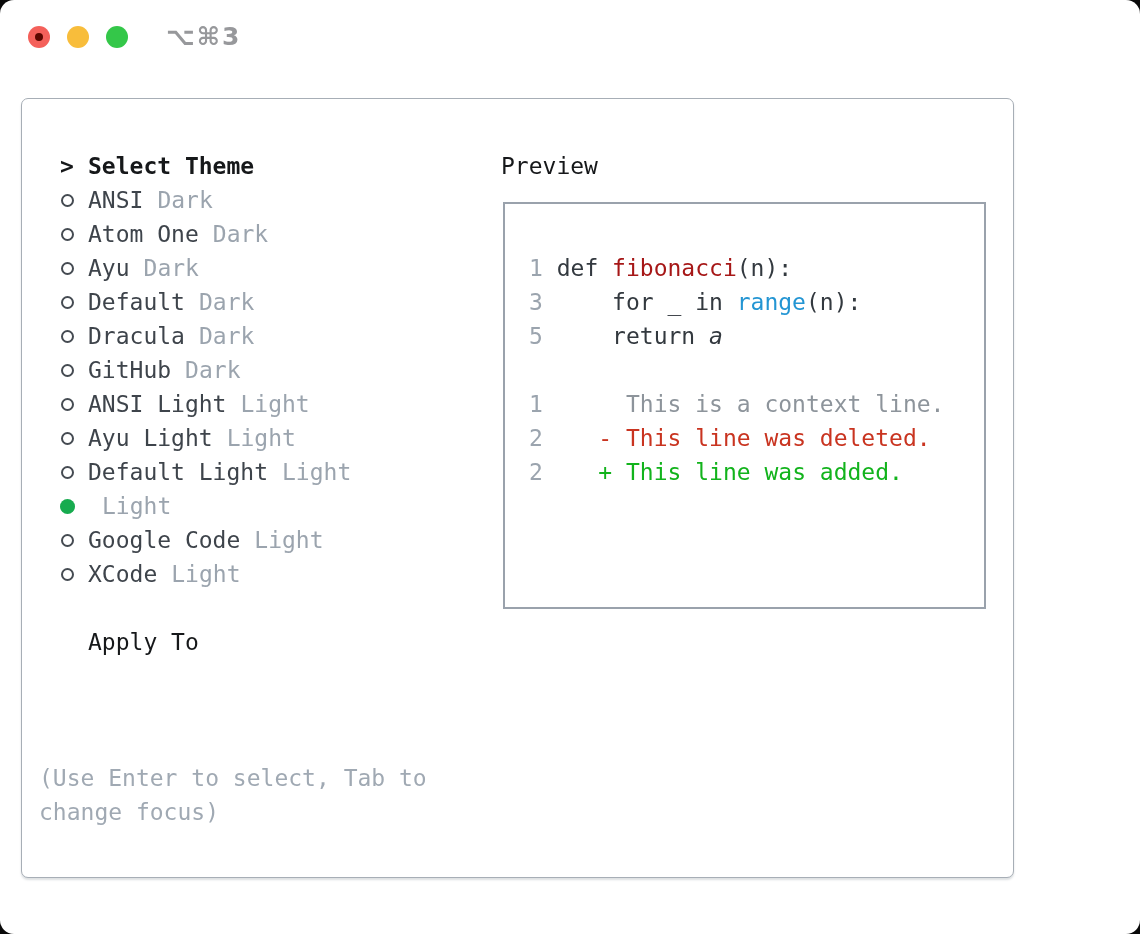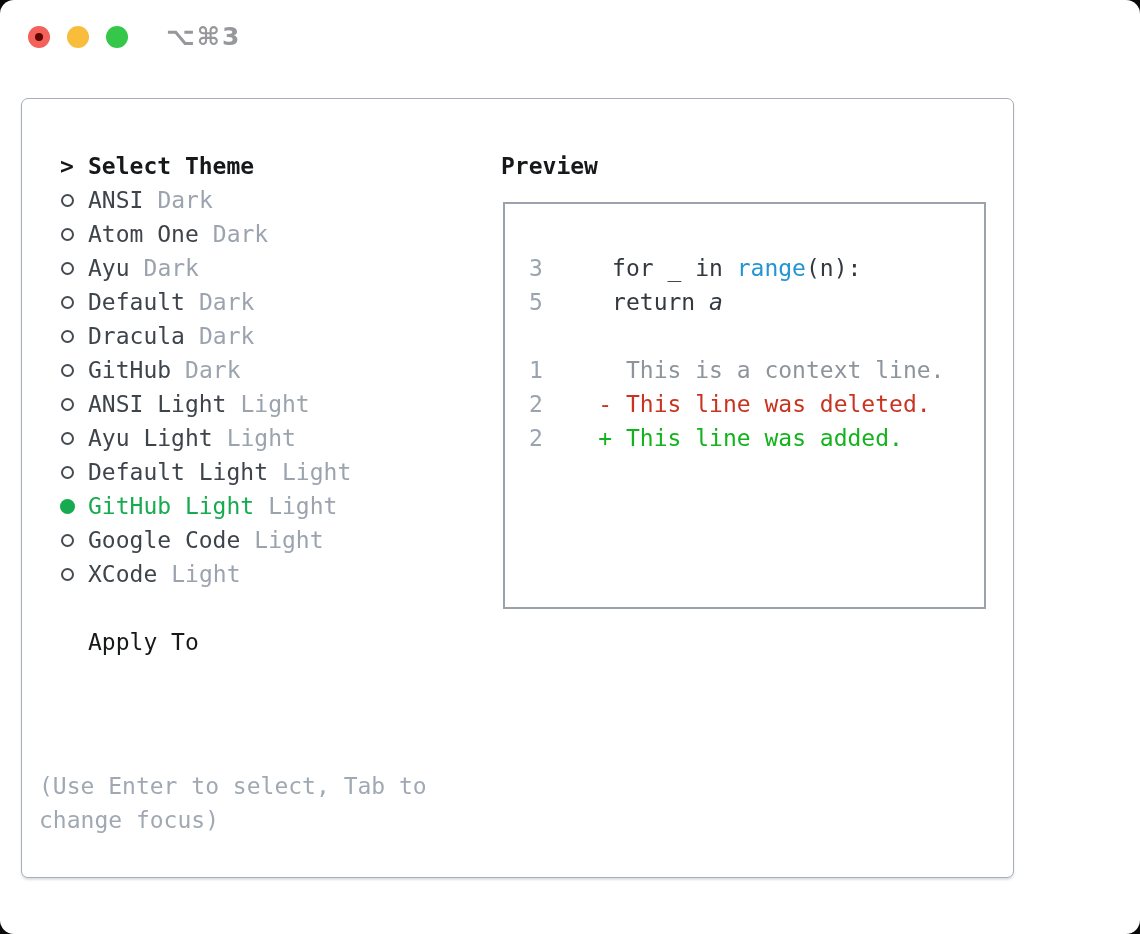--- a/index.html
+++ b/index.html
@@ -56,24 +56,24 @@
   .circle{width:13px;height:13px;border-radius:50%;border:2px solid #454b52;margin-left:1px;}
   .dot{width:15px;height:15px;border-radius:50%;background:var(--green);}
   .hdr{font-weight:bold;color:var(--text-black);}
   .prefix{font-weight:bold;color:var(--text-black);}
   .opt-name{color:var(--text-dark);}
   .opt-variant{color:var(--text-muted);margin-left:14px;}
   .selected .opt-name{color:var(--green);}
   .theme-list{position:absolute;left:38px;top:50px;}
   .apply-block{position:absolute;left:38px;top:526px;}
   .apply-hdr{color:var(--text-black);}
-  .help-block{position:absolute;left:17px;top:662px;color:var(--text-help);margin-top:8px;}
+  .help-block{position:absolute;left:17px;top:662px;color:var(--text-help);}
   .help-line{height:34px;line-height:34px;white-space:pre;}
   
-  .preview-hdr{position:absolute;left:479px;top:50px;height:34px;line-height:34px;font-weight:bold;color:var(--text-black);}
+  .preview-hdr{position:absolute;left:479px;top:50px;height:34px;line-height:34px;font-weight:normal;color:var(--text-black);}
   .preview-box{
     position:absolute;left:481px;top:103px;width:483px;height:407px;
     border:2px solid var(--box-border);background:#fff;
   }
   .code-area{position:absolute;left:24px;top:47px;right:10px;}
   .code-line{height:34px;line-height:34px;white-space:pre;color:var(--code-plain);}
   .ln{color:var(--text-muted);}
   .c-plain{color:var(--code-plain);}
   .c-func{color:var(--code-func);}
   .c-num{color:var(--code-num);}
@@ -107,21 +107,21 @@
 
     <div class="row"><span class="marker"><span class="circle"></span></span><span class="opt-name">ANSI</span><span class="opt-variant">Dark</span></div>
         <div class="row"><span class="marker"><span class="circle"></span></span><span class="opt-name">Atom One</span><span class="opt-variant">Dark</span></div>
         <div class="row"><span class="marker"><span class="circle"></span></span><span class="opt-name">Ayu</span><span class="opt-variant">Dark</span></div>
         <div class="row"><span class="marker"><span class="circle"></span></span><span class="opt-name">Default</span><span class="opt-variant">Dark</span></div>
         <div class="row"><span class="marker"><span class="circle"></span></span><span class="opt-name">Dracula</span><span class="opt-variant">Dark</span></div>
         <div class="row"><span class="marker"><span class="circle"></span></span><span class="opt-name">GitHub</span><span class="opt-variant">Dark</span></div>
         <div class="row"><span class="marker"><span class="circle"></span></span><span class="opt-name">ANSI Light</span><span class="opt-variant">Light</span></div>
         <div class="row"><span class="marker"><span class="circle"></span></span><span class="opt-name">Ayu Light</span><span class="opt-variant">Light</span></div>
         <div class="row"><span class="marker"><span class="circle"></span></span><span class="opt-name">Default Light</span><span class="opt-variant">Light</span></div>
-        <div class="row selected"><span class="marker"><span class="dot"></span></span><span class="opt-name">GitHub Light</span><span class="opt-variant">Light</span></div>
+        <div class="row selected"><span class="marker"><span class="dot"></span></span><span class="opt-variant">Light</span></div>
         <div class="row"><span class="marker"><span class="circle"></span></span><span class="opt-name">Google Code</span><span class="opt-variant">Light</span></div>
         <div class="row"><span class="marker"><span class="circle"></span></span><span class="opt-name">XCode</span><span class="opt-variant">Light</span></div>
       </div>
 
     <div class="apply-block">
       <div class="row">
         <span class="marker"></span>
         <span class="apply-hdr">Apply To</span>
       </div>
 
@@ -130,20 +130,21 @@
     <div class="help-block">
       <div class="help-line">(Use Enter to select, Tab to</div>
       <div class="help-line">change focus)</div>
     </div>
 
     <div class="preview-hdr">Preview</div>
 
     <div class="preview-box">
       <div class="code-area">
 
+      <div class="code-line"><span class="ln">1</span> <span class="c-plain">def </span><span class="c-func">fibonacci</span><span class="c-plain">(n):</span></div>
           <div class="code-line"><span class="ln">3</span> <span class="c-plain">    for _ in </span><span class="c-builtin">range</span><span class="c-plain">(n):</span></div>
           <div class="code-line"><span class="ln">5</span> <span class="c-plain">    return </span><span class="c-var">a</span></div>
           <div class="code-line"></div>
           <div class="code-line"><span class="ln">1</span> <span class="c-ctx">     This is a context line.</span></div>
           <div class="code-line"><span class="ln">2</span> <span class="c-plain">   </span><span class="c-del">- This line was deleted.</span></div>
           <div class="code-line"><span class="ln">2</span> <span class="c-plain">   </span><span class="c-add">+ This line was added.</span></div>
         </div>
     </div>
 
   </div>

